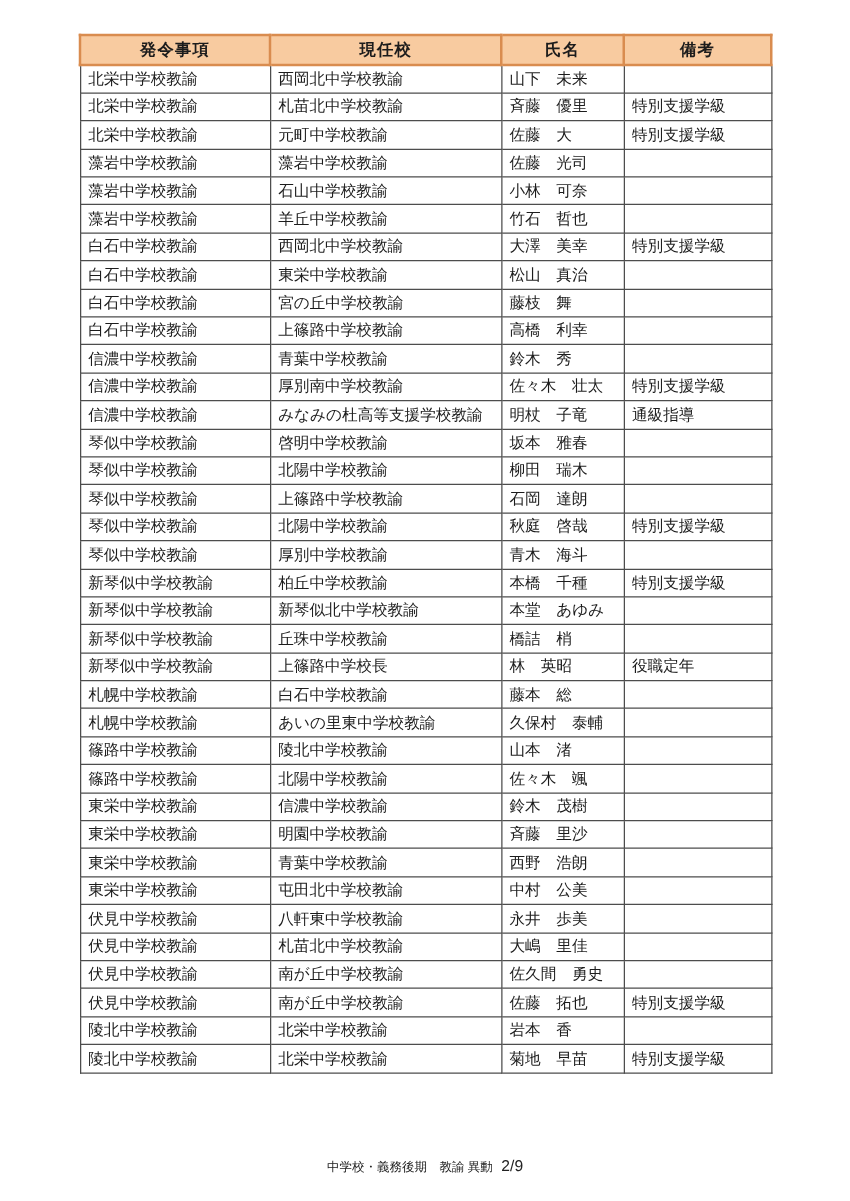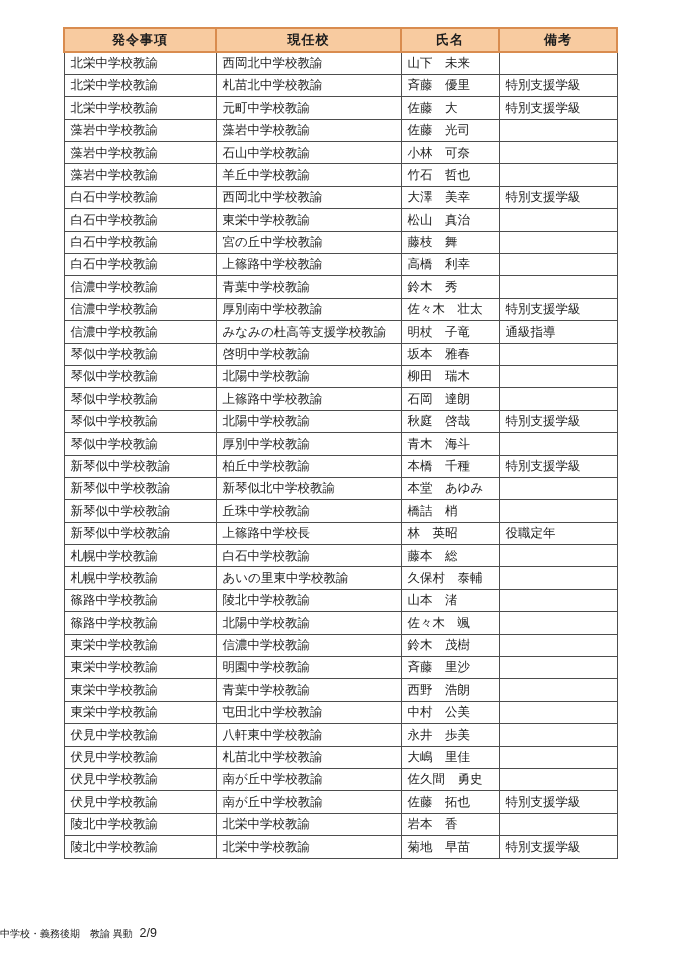--- a/index.html
+++ b/index.html
@@ -51,20 +51,21 @@
     padding: 0 0 0 6px;
     text-align: left;
     vertical-align: middle;
     white-space: nowrap;
     overflow: hidden;
   }
   .footer {
     position: absolute;
     left: 0; top: 926px;
     width: 680px;
+    text-align: center;
     font-size: 10px;
     color: #222;
   }
   .footer .page-num {
     font-size: 12.5px;
     margin-left: 4px;
   }
 </style>
 </head>
 <body>

